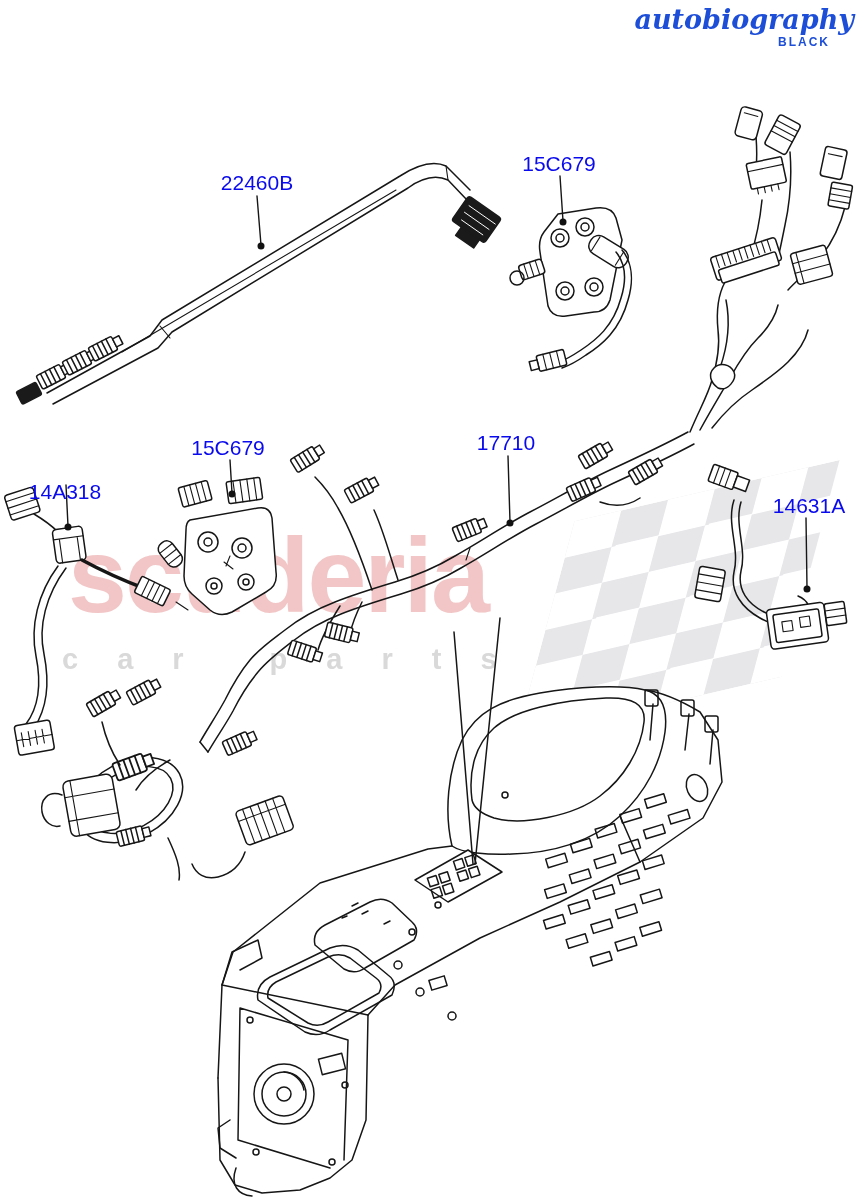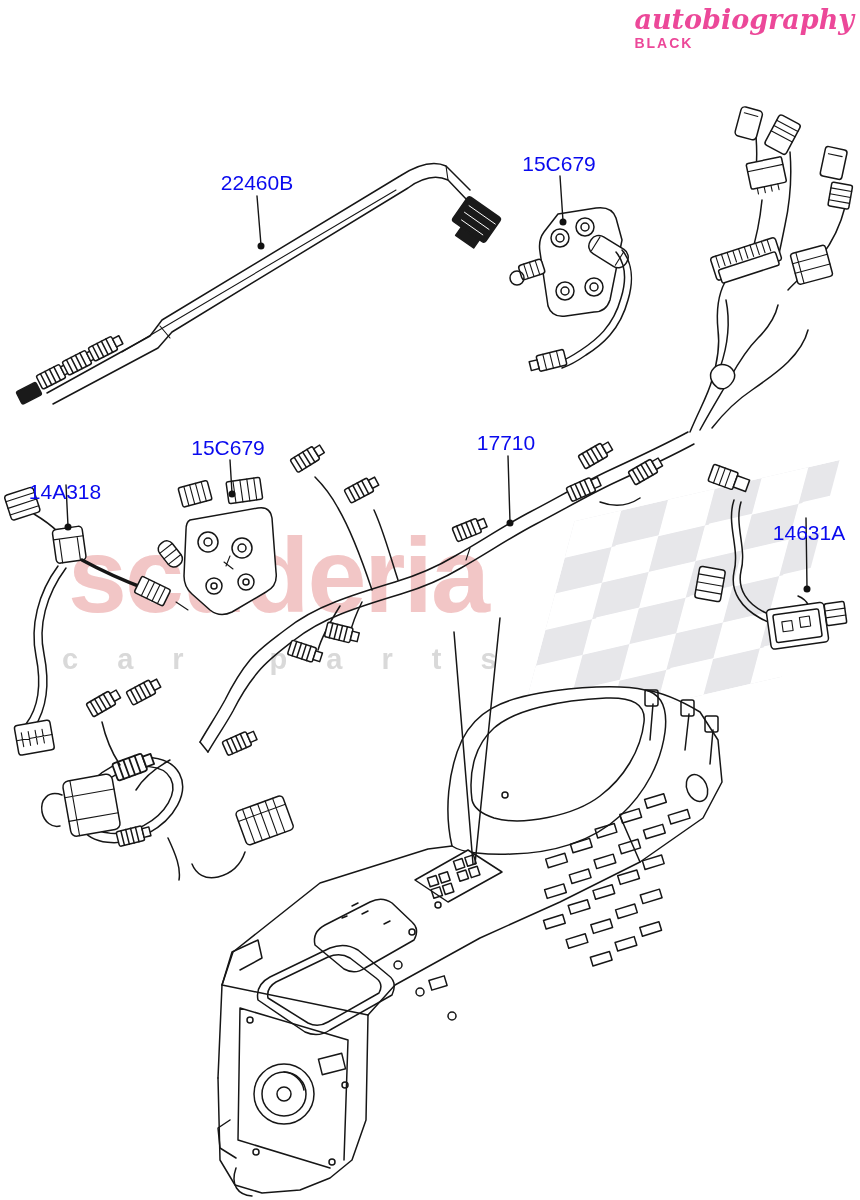--- a/index.html
+++ b/index.html
@@ -7,24 +7,24 @@
          font-family:"Liberation Sans",sans-serif;}
   
   #flag{position:absolute;left:542px;top:500px;width:272px;height:198px;z-index:0;
         background-image:conic-gradient(#e4e4e8 0 25%,transparent 0 50%,#e4e4e8 0 75%,transparent 0);
         background-size:96px 66px;transform:rotate(-13deg) skewX(-28deg);opacity:.9;}
   #wm-name{position:absolute;left:68px;top:522px;z-index:1;font-size:106px;font-weight:bold;
            letter-spacing:-2px;color:#f2c6c6;line-height:1;}
   #wm-tag{position:absolute;left:62px;top:645px;z-index:1;font-size:29px;font-weight:bold;
           letter-spacing:39px;color:#d9d9d9;line-height:1;}
   
-  #brand{position:absolute;right:6px;top:6px;z-index:3;text-align:left;color:#ec4899;}
+  #brand{position:absolute;right:6px;top:6px;z-index:3;text-align:right;color:#1d4ed8;}
   #brand .script{font-family:"DejaVu Serif",serif;font-style:italic;font-weight:bold;
                  font-size:27px;line-height:1.05;}
-  #brand .edition{font-size:14px;font-weight:bold;letter-spacing:2px;margin-right:36px;margin-top:1px;}
+  #brand .edition{font-size:12px;font-weight:bold;letter-spacing:2px;margin-right:24px;margin-top:1px;}
   
   .plabel{position:absolute;z-index:3;transform:translateX(-50%);font-size:21px;color:#0a0aee;
           white-space:nowrap;cursor:pointer;}
   
   #art{position:absolute;left:0;top:0;z-index:2;}
   #art *{stroke:#161616;fill:none;stroke-width:1.5;stroke-linecap:round;stroke-linejoin:round;}
   #art .wfill{fill:#ffffff;}
   #art .dark{fill:#1a1a1a;stroke:#1a1a1a;}
   #art .thin{stroke-width:1.1;}
   #art .fat{stroke-width:3.5;}
@@ -331,15 +331,15 @@
   <div id="brand">
     <div class="script">autobiography</div>
     <div class="edition">BLACK</div>
   </div>
 
   <div class="plabel" style="left:257px;top:171px">22460B</div>
   <div class="plabel" style="left:559px;top:152px">15C679</div>
   <div class="plabel" style="left:506px;top:431px">17710</div>
   <div class="plabel" style="left:65px;top:480px">14A318</div>
   <div class="plabel" style="left:228px;top:436px">15C679</div>
-  <div class="plabel" style="left:809px;top:521px">14631A</div>
+  <div class="plabel" style="left:809px;top:494px">14631A</div>
 
 </div>
 
 </body></html>

